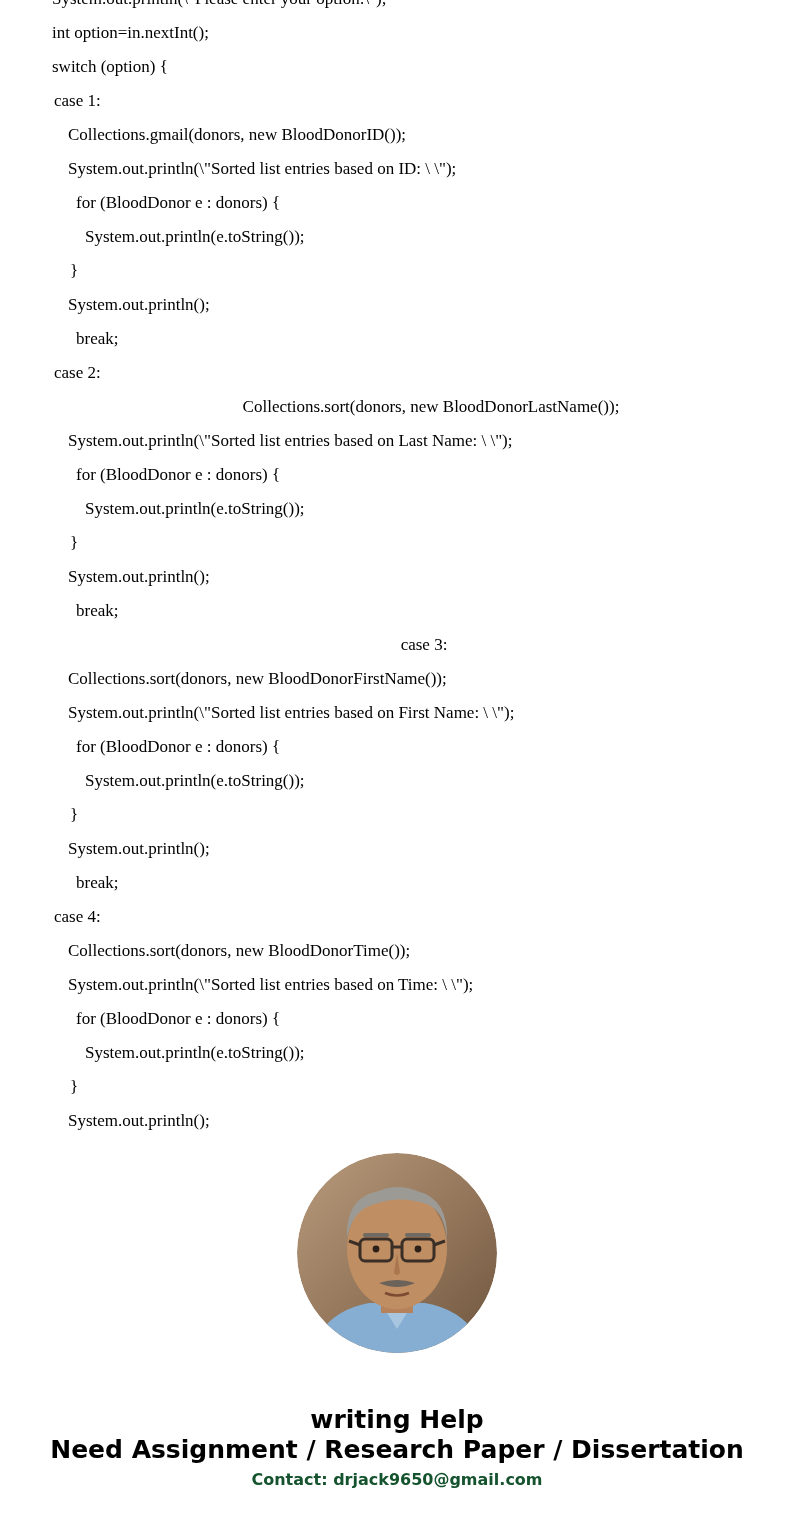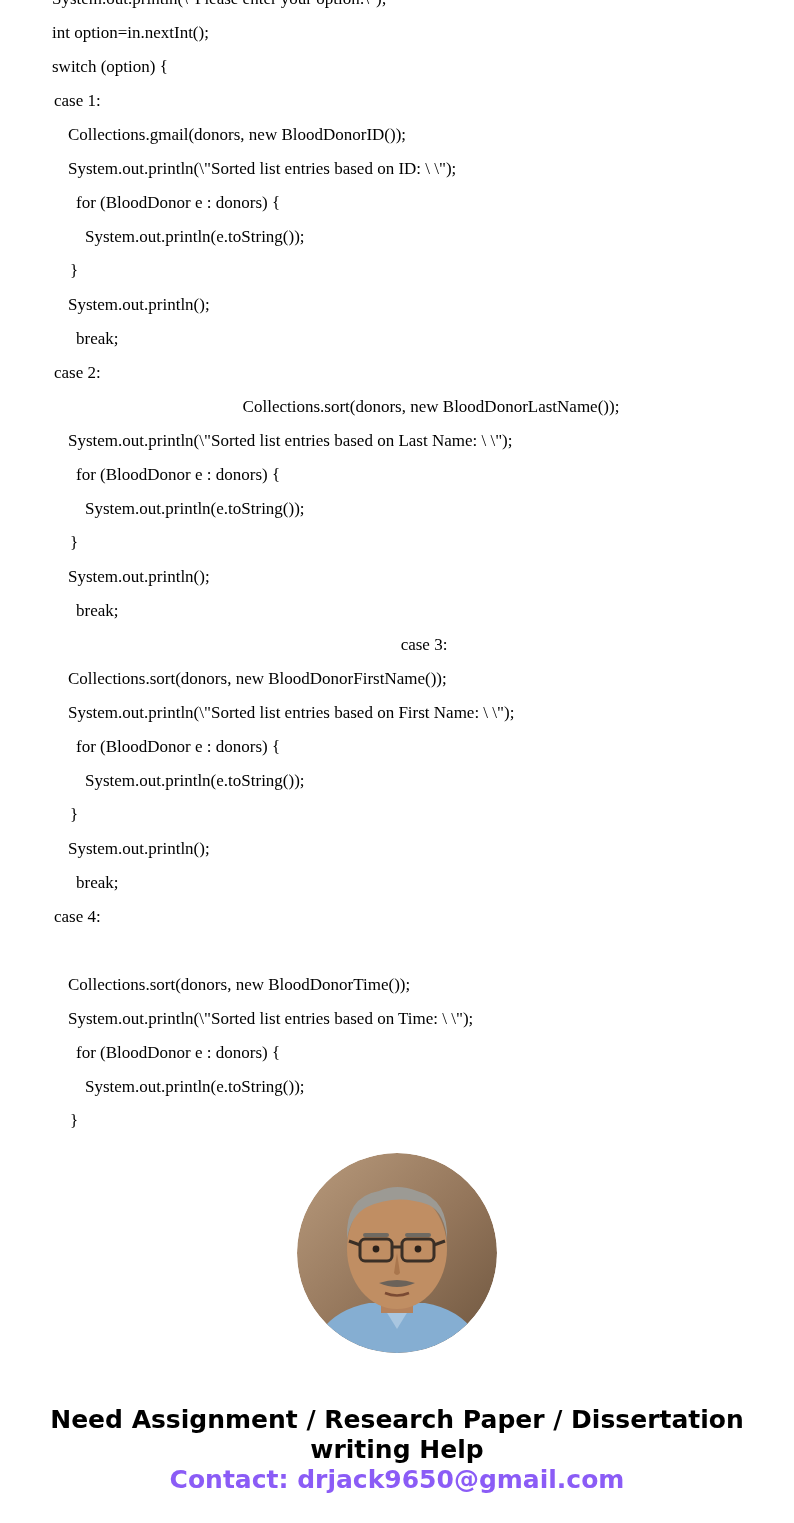--- a/index.html
+++ b/index.html
@@ -56,23 +56,23 @@
     text-align: center;
     font-family: "DejaVu Sans", sans-serif;
     font-weight: bold;
   }
   .promo-heading {
     font-size: 25px;
     line-height: 30px;
     color: #000000;
   }
   .promo-contact {
-    font-size: 25px;
+    font-size: 16px;
     line-height: 30px;
-    color: #8b5cf6;
+    color: #14532d;
   }
 </style>
 </head>
 <body>
 
 <div class="page">
 
   <div class="code-viewport">
     <div class="code-block">
         <div class="code-line" style="padding-left: 0px;">System.out.println(\"Please enter your option:\");</div>
@@ -96,21 +96,21 @@
         <div class="code-line" style="padding-left: 24px;">break;</div>
         <div class="code-line" style="padding-left: 2px; text-align: center;">case 3:</div>
         <div class="code-line" style="padding-left: 16px;">Collections.sort(donors, new BloodDonorFirstName());</div>
         <div class="code-line" style="padding-left: 16px;">System.out.println(\"Sorted list entries based on First Name: \ \");</div>
         <div class="code-line" style="padding-left: 24px;">for (BloodDonor e : donors) {</div>
         <div class="code-line" style="padding-left: 33px;">System.out.println(e.toString());</div>
         <div class="code-line" style="padding-left: 18px;">}</div>
         <div class="code-line" style="padding-left: 16px;">System.out.println();</div>
         <div class="code-line" style="padding-left: 24px;">break;</div>
         <div class="code-line" style="padding-left: 2px;">case 4:</div>
-        <div class="code-line" style="padding-left: 16px; margin-top: 34px;">Collections.sort(donors, new BloodDonorTime());</div>
+        <div class="code-line" style="padding-left: 16px;">Collections.sort(donors, new BloodDonorTime());</div>
         <div class="code-line" style="padding-left: 16px;">System.out.println(\"Sorted list entries based on Time: \ \");</div>
         <div class="code-line" style="padding-left: 24px;">for (BloodDonor e : donors) {</div>
         <div class="code-line" style="padding-left: 33px;">System.out.println(e.toString());</div>
         <div class="code-line" style="padding-left: 18px;">}</div>
         <div class="code-line" style="padding-left: 16px;">System.out.println();</div>
       </div>
   </div>
 
   <div class="avatar-wrap">
     <svg class="avatar-circle" viewBox="0 0 200 200" xmlns="http://www.w3.org/2000/svg">
@@ -153,18 +153,18 @@
         <path d="M100 100 L97 120 Q100 124 103 120 Z" fill="#a9764d"></path>
 
         <path d="M82 130 Q100 124 118 130 Q100 138 82 130 Z" fill="#6b6259"></path>
 
         <path d="M88 140 Q100 145 112 140" stroke="#7a4a33" stroke-width="2.5" fill="none"></path>
       </g>
     </svg>
   </div>
 
   <div class="promo">
+    <div class="promo-heading">writing Help</div>
     <div class="promo-heading">Need Assignment / Research Paper / Dissertation</div>
-    <div class="promo-heading">writing Help</div>
     <div class="promo-contact">Contact: drjack9650@gmail.com</div>
   </div>
 
 </div>
 
 </body></html>

